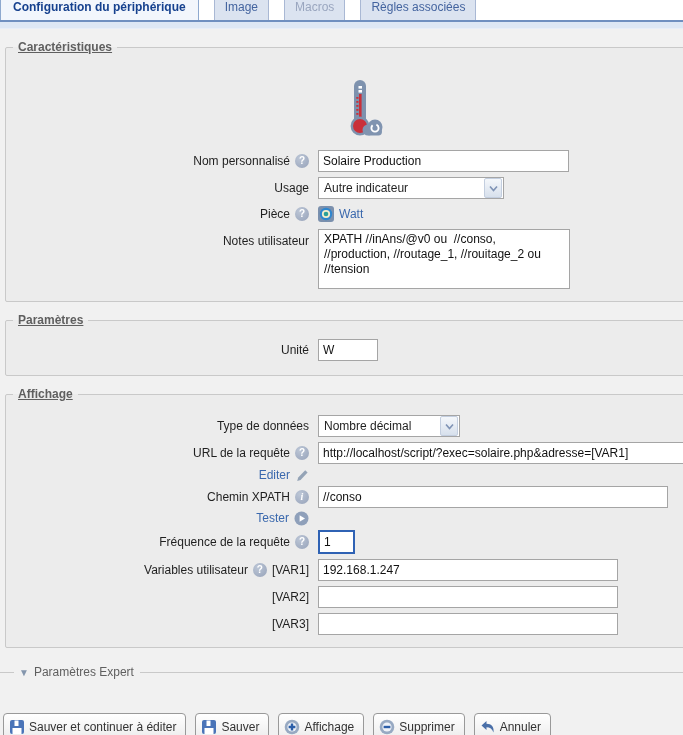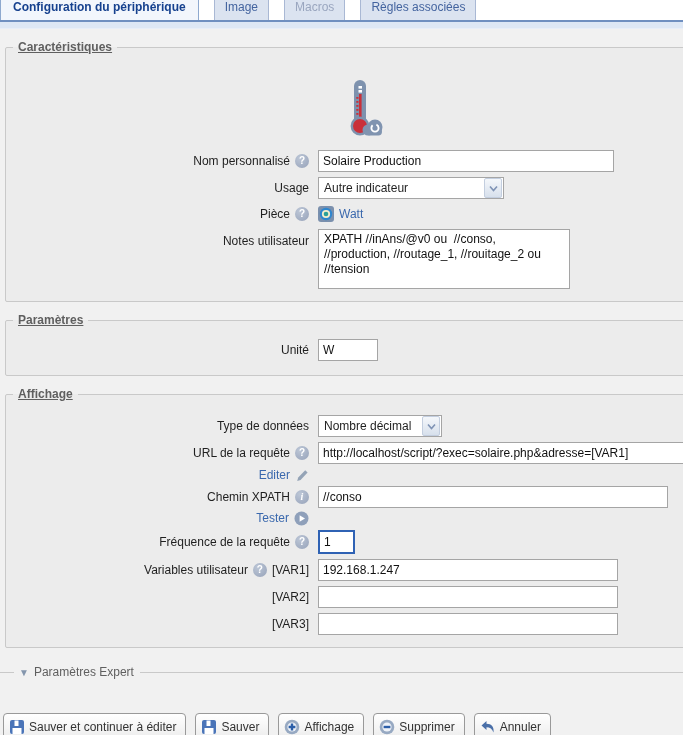--- a/index.html
+++ b/index.html
@@ -141,21 +141,21 @@
       <circle cx="38" cy="50" r="3.6" fill="none" stroke="#ffffff" stroke-width="1.9" stroke-dasharray="14 4"></circle>
     </svg>
   </div>
 
   <div class="row">
     <div class="lbl">
       <span>Nom personnalisé</span>
       <span class="bubble">?</span>
     </div>
     <div class="fld">
-      <input type="text" style="width: 296px;" value="Solaire Production">
+      <input type="text" style="width: 251px;" value="Solaire Production">
     </div>
   </div>
 
   <div class="row">
     <div class="lbl">
       <span>Usage</span>
     </div>
     <div class="fld">
       <div class="select" style="width:186px">
         <span class="select-val">Autre indicateur</span>
@@ -209,21 +209,21 @@
 </fieldset>
 
 <fieldset class="fs-aff">
   <legend>Affichage</legend>
 
   <div class="row">
     <div class="lbl">
       <span>Type de données</span>
     </div>
     <div class="fld">
-      <div class="select" style="width:124px">
+      <div class="select" style="width:142px">
         <span class="select-val">Nombre décimal</span>
         <span class="select-btn">
           <svg width="9" height="7" viewBox="0 0 9 7">
               <path d="M1 1.5 L4.5 5.5 L8 1.5" stroke="#7f93b5" stroke-width="1.6" fill="none"></path>
             </svg>
         </span>
       </div>
     </div>
   </div>
 

